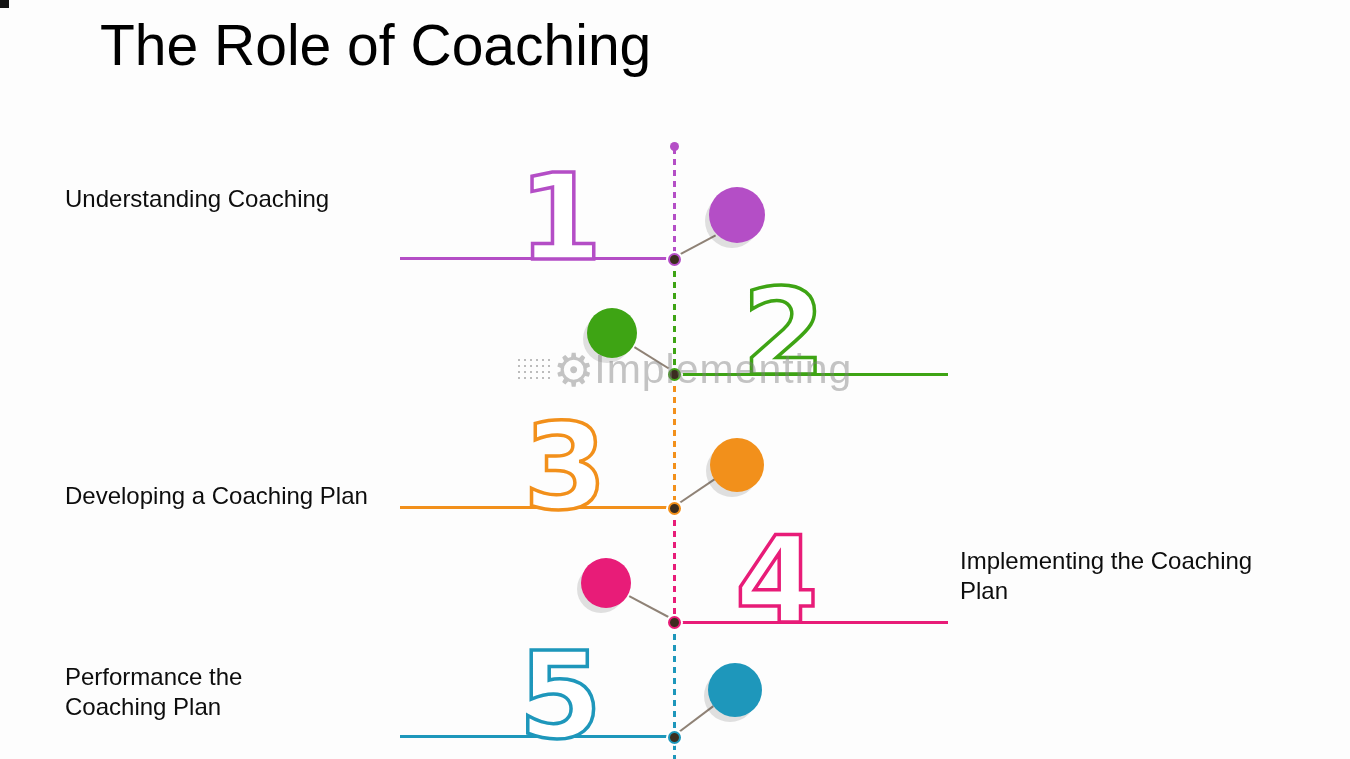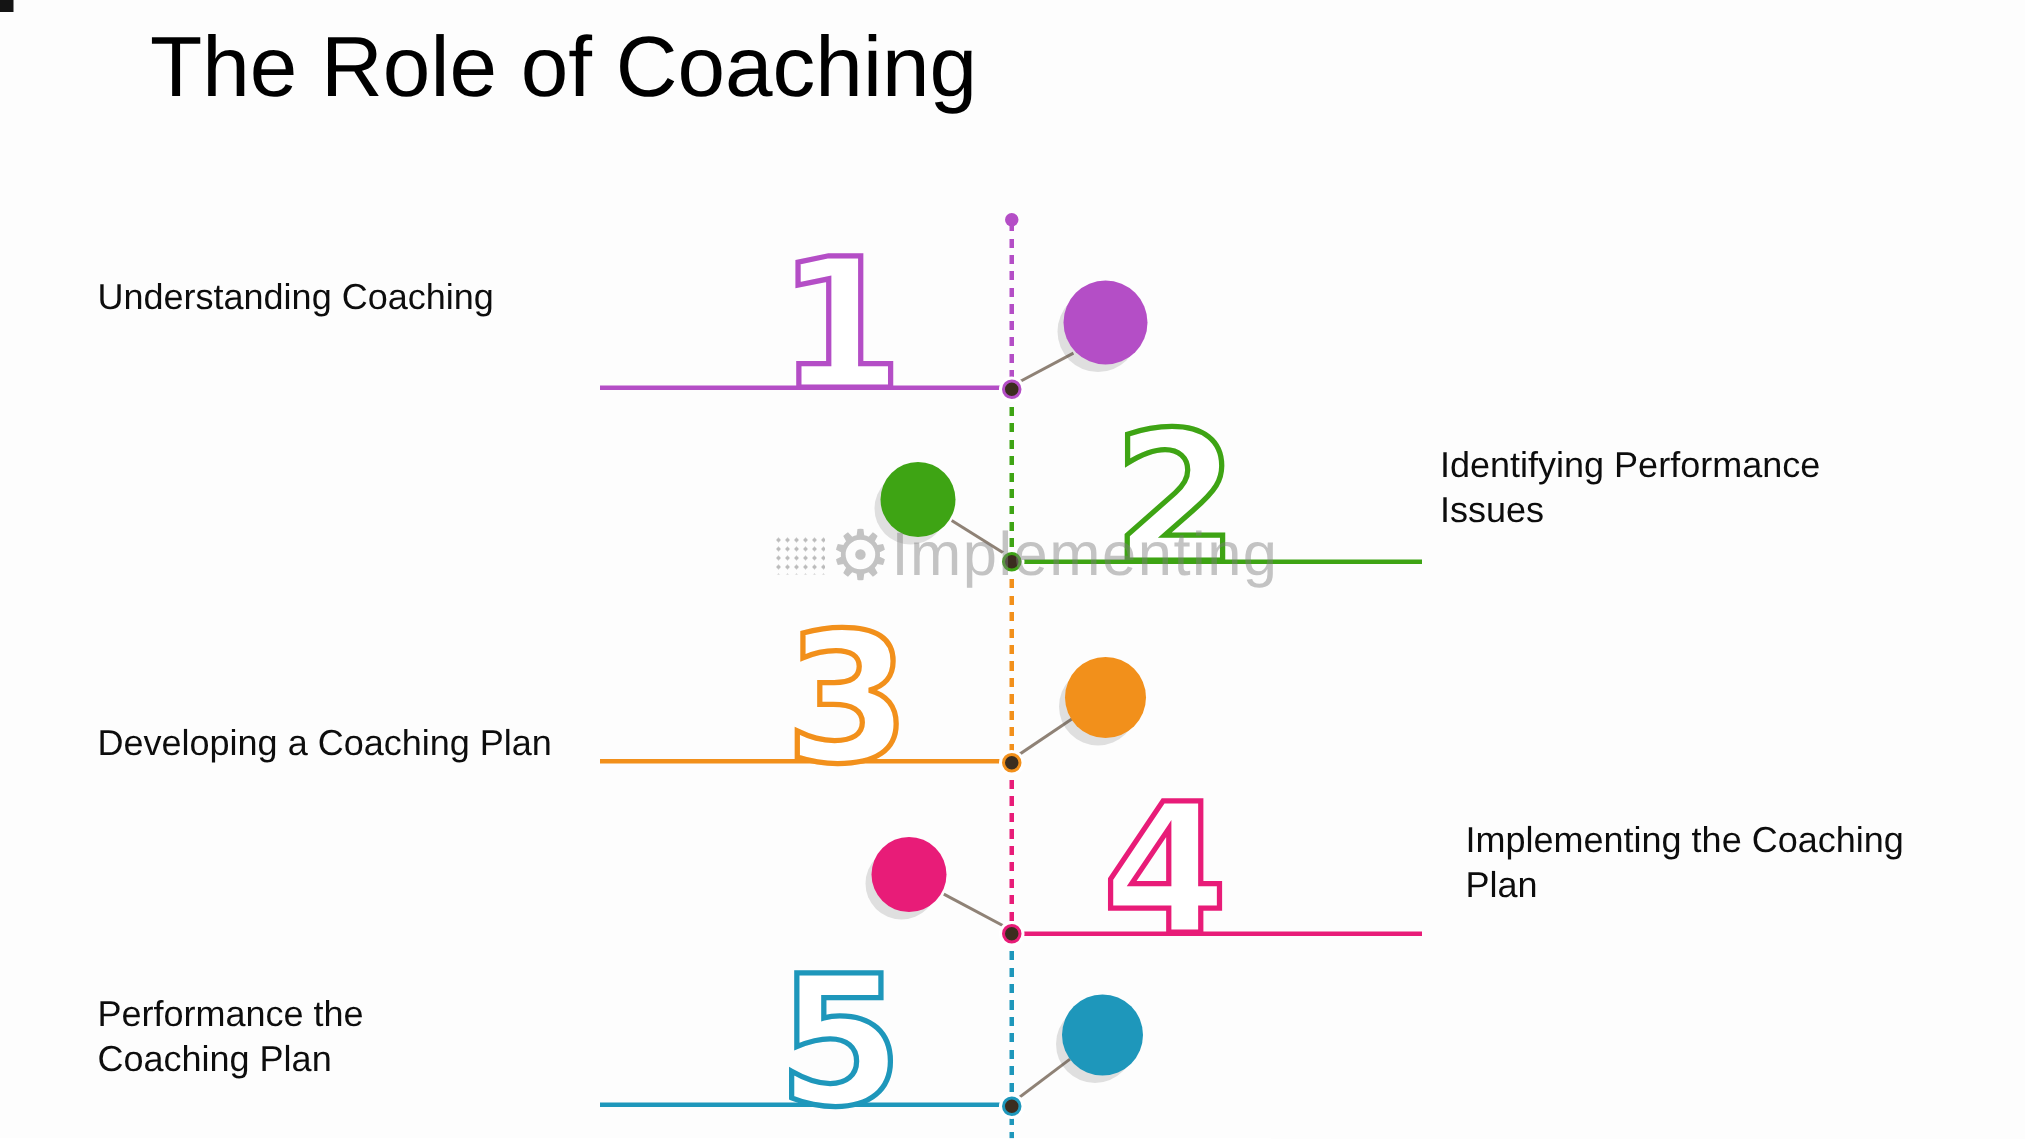--- a/index.html
+++ b/index.html
@@ -57,21 +57,21 @@
   .i2 .bubble{left:587px;top:308px;width:50px;height:50px;}
   .i2 .string{left:676px;top:372px;width:49px;transform:rotate(-148deg);}
 
   .i3 .label{left:65px;top:433px;width:340px;margin-top:48px;}
   .i3 .num{left:497px;top:407px;width:110px;text-align:right;}
   .i3 .hline{left:400px;top:506px;width:269px;}
   .i3 .node{left:668px;top:502px;}
   .i3 .bubble{left:710px;top:438px;width:54px;height:54px;}
   .i3 .string{left:675px;top:505px;width:48px;transform:rotate(-34deg);}
 
-  .i4 .label{left:960px;top:546px;width:330px;margin-left:17px;}
+  .i4 .label{left:960px;top:546px;width:330px;}
   .i4 .num{left:735px;top:521px;width:110px;text-align:left;}
   .i4 .hline{left:682px;top:621px;width:266px;}
   .i4 .node{left:668px;top:616px;}
   .i4 .bubble{left:581px;top:558px;width:50px;height:50px;}
   .i4 .string{left:676px;top:620px;width:53px;transform:rotate(-152deg);}
 
   .i5 .label{left:65px;top:662px;width:280px;}
   .i5 .num{left:492px;top:636px;width:110px;text-align:right;}
   .i5 .hline{left:400px;top:735px;width:269px;}
   .i5 .node{left:668px;top:731px;}
@@ -115,21 +115,20 @@
     <div class="bubble"></div>
     <div class="label">Understanding Coaching</div>
   </div>
 
   <div class="item i2" style="--c: #3ea414;">
     <div class="string"></div>
     <div class="hline"></div>
     <div class="node"></div>
     <div class="num">2</div>
     <div class="bubble"></div>
-    <div class="label">Identifying Performance Issues</div>
   </div>
 
   <div class="item i3" style="--c: #f2901b;">
     <div class="string"></div>
     <div class="hline"></div>
     <div class="node"></div>
     <div class="num">3</div>
     <div class="bubble"></div>
     <div class="label">Developing a Coaching Plan</div>
   </div>

